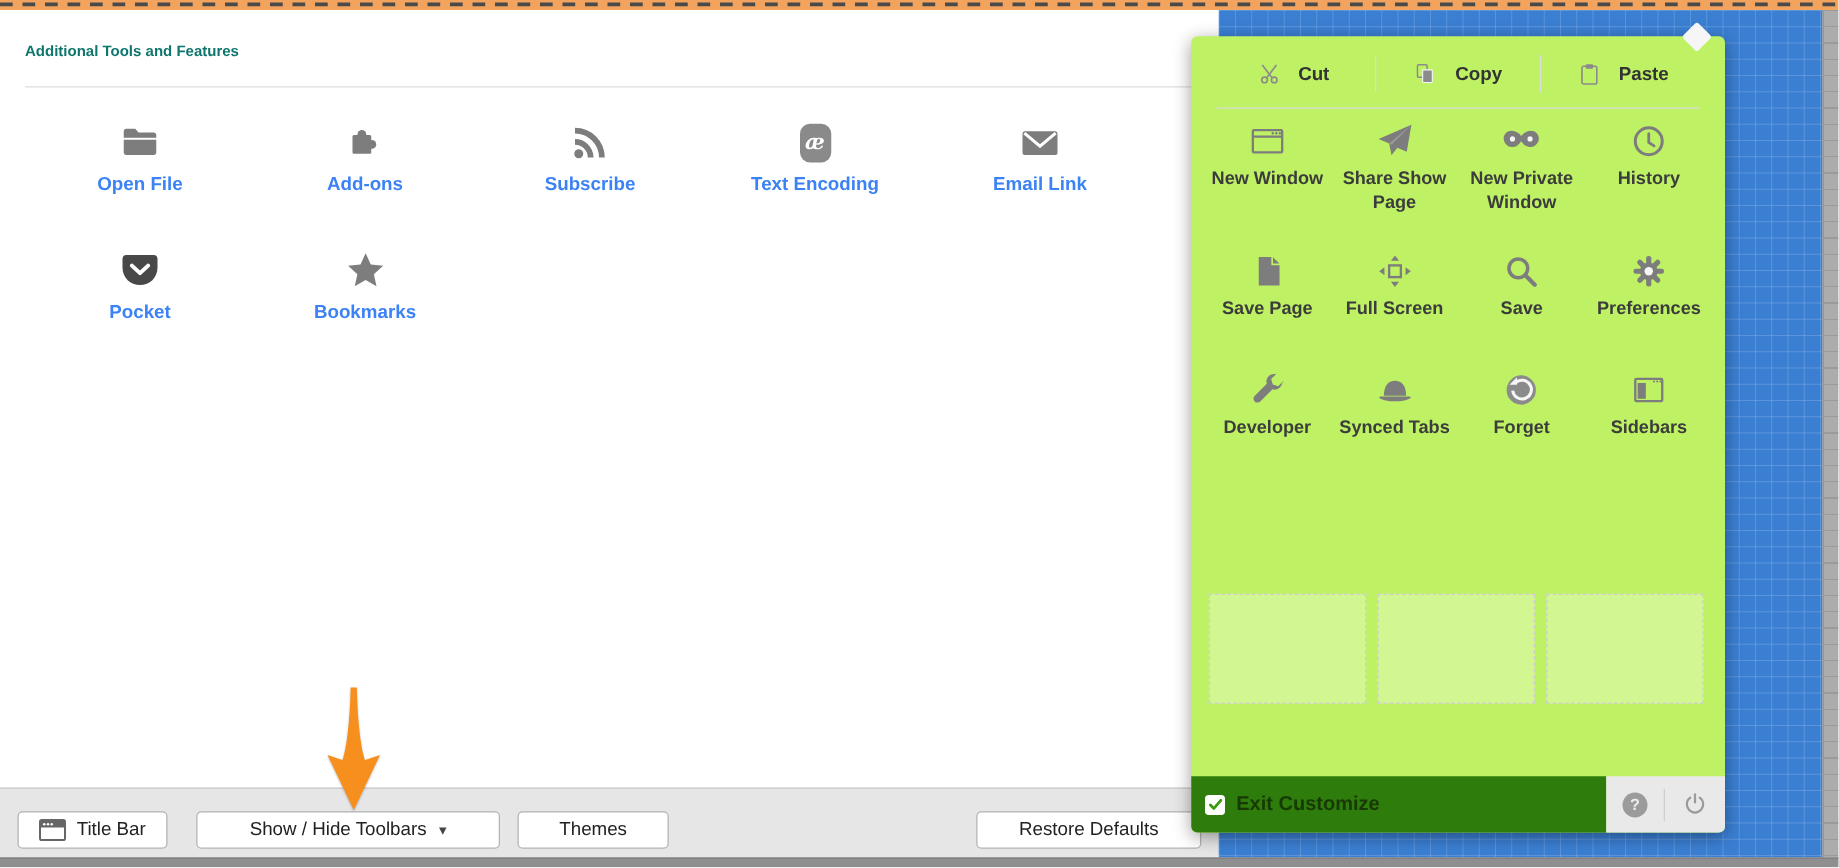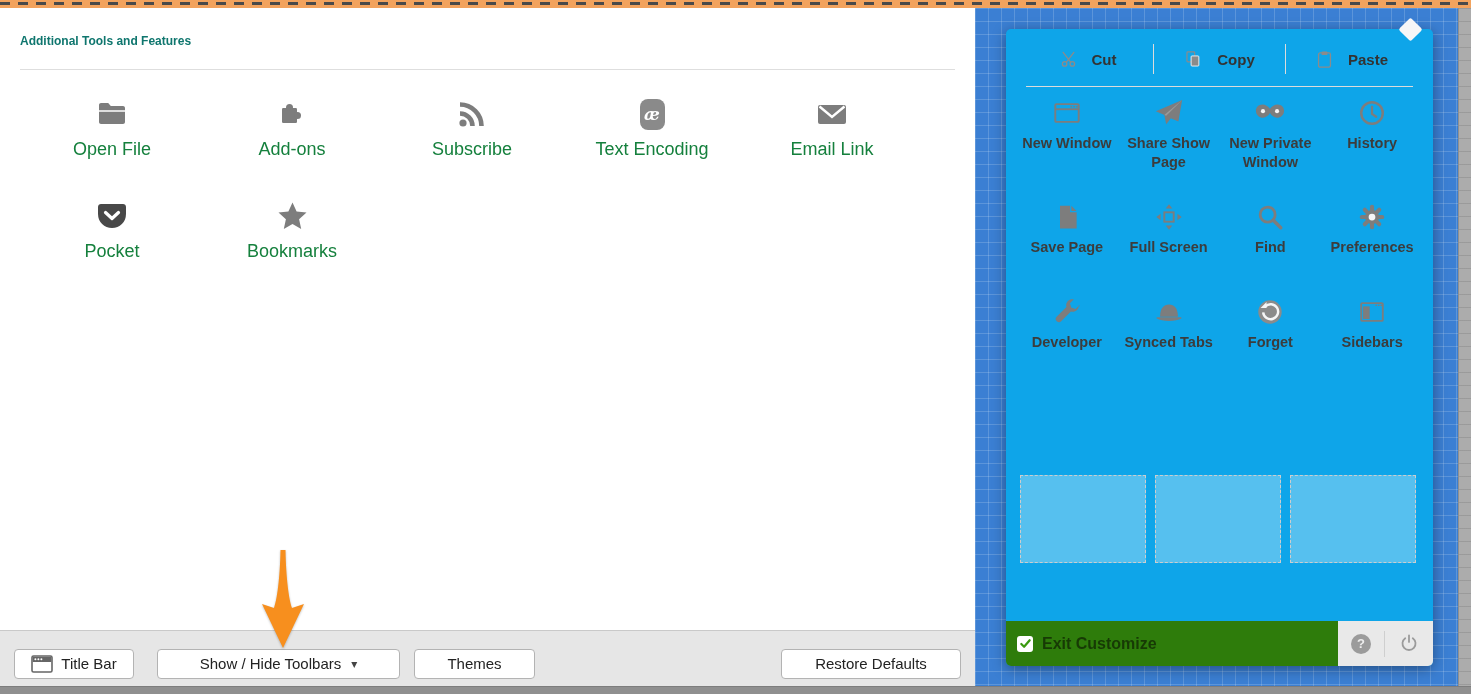--- a/index.html
+++ b/index.html
@@ -12,21 +12,21 @@
     background-size:18px 3px; background-position:0 2px; background-repeat:repeat-x;
     background-color:#f2a35e; }
 
   
   .left-area { position:absolute; left:0; top:8px; width:975px; height:622px; background:#fff; }
   .section-title { position:absolute; left:20px; top:26px; font-size:12px; font-weight:bold; color:#0f766e; }
   .section-sep { position:absolute; left:20px; top:61px; width:935px; height:1px; background:#dedede; }
   .tools-grid { position:absolute; left:22px; top:76px; width:910px; display:flex; flex-wrap:wrap; }
   .litem { width:180px; height:102px; display:flex; flex-direction:column; align-items:center; padding-top:9px; cursor:default; }
   .lic { height:42px; display:flex; align-items:center; justify-content:center; }
-  .llbl { margin-top:4px; font-size:18px; font-weight:normal; color:#15803d; }
+  .llbl { margin-top:4px; font-size:15px; font-weight:bold; color:#3b82f6; }
   .encoding-box { width:25px; height:31px; background:#8a8a8a; border-radius:8px; color:#fff;
     display:flex; align-items:center; justify-content:center;
     font:italic bold 17px "DejaVu Serif", serif; }
 
   
   .bottom-bar { position:absolute; left:0; top:630px; width:976px; height:56px; background:#e6e6e6;
     border-top:1px solid #c9c9c9; display:flex; align-items:center; padding-top:10px; }
   .tb-btn { height:30px; background:#fff; border:1px solid #b3b3b3; border-radius:4px;
     font-family:"Liberation Sans", sans-serif; font-size:15px; font-weight:normal; color:#222;
     display:flex; align-items:center; justify-content:center; gap:8px; cursor:pointer; }
@@ -48,22 +48,22 @@
   .blue-region { position:absolute; left:975px; top:8px; width:483px; height:678px;
     background-color:#3b7fd3;
     background-image:linear-gradient(rgba(255,255,255,.17) 1px, rgba(0,0,0,0) 1px),
                      linear-gradient(90deg, rgba(255,255,255,.17) 1px, rgba(0,0,0,0) 1px);
     background-size:13px 13px; }
   .right-strip { position:absolute; left:1458px; top:8px; width:13px; height:678px;
     background-color:#acacac; border-left:1px solid #8f8f8f;
     background-image:repeating-linear-gradient(180deg, rgba(0,0,0,.10) 0 1px, rgba(0,0,0,0) 1px 13px); }
 
   
-  .panel { position:absolute; left:1006px; top:29px; width:427px; height:637px;
-    background:#0ea5e9; border-radius:5px; box-shadow:0 3px 14px rgba(0,0,0,.38); }
+  .panel { position:absolute; left:953px; top:29px; width:427px; height:637px;
+    background:#bef264; border-radius:5px; box-shadow:0 3px 14px rgba(0,0,0,.38); }
   .panel-arrow { position:absolute; top:-8px; left:396px; width:17px; height:17px;
     background:#f6f6f7; transform:rotate(45deg); border-radius:2px; }
   .edit-row { position:absolute; left:0; top:0; width:100%; height:54px; display:flex;
     align-items:center; padding:6px 16px 0 16px; }
   .edit-item { flex:1; display:flex; align-items:center; justify-content:center; gap:14px; cursor:pointer; }
   .edit-lbl { font-size:15px; font-weight:bold; color:#333; }
   .edit-sep { width:1px; height:30px; background:#dcdcdc; }
   .edit-divider { position:absolute; left:20px; right:20px; top:57px; height:1px; background:#dcdcdc; }
 
   .panel-grid { position:absolute; left:10px; right:10px; top:60px;
@@ -322,21 +322,21 @@
         <span class="plbl">Full Screen</span>
       </div>
 
       <div class="pitem">
         <span class="pic">
           <svg width="30" height="30" viewBox="0 0 32 32" fill="none" stroke="#7d7d7d">
               <circle cx="13.5" cy="13.5" r="8" stroke-width="3"></circle>
               <path d="M19.5 19.5 27.5 27.5" stroke-width="3.6" stroke-linecap="round"></path>
             </svg>
         </span>
-        <span class="plbl">Find</span>
+        <span class="plbl">Save</span>
       </div>
 
       <div class="pitem">
         <span class="pic">
           <svg width="30" height="30" viewBox="0 0 32 32" fill="#7d7d7d">
               <circle cx="16" cy="16" r="7.5"></circle>
               <rect x="13.8" y="3" width="4.4" height="26" rx="2"></rect>
               <rect x="13.8" y="3" width="4.4" height="26" rx="2" transform="rotate(45 16 16)"></rect>
               <rect x="13.8" y="3" width="4.4" height="26" rx="2" transform="rotate(90 16 16)"></rect>
               <rect x="13.8" y="3" width="4.4" height="26" rx="2" transform="rotate(135 16 16)"></rect>

